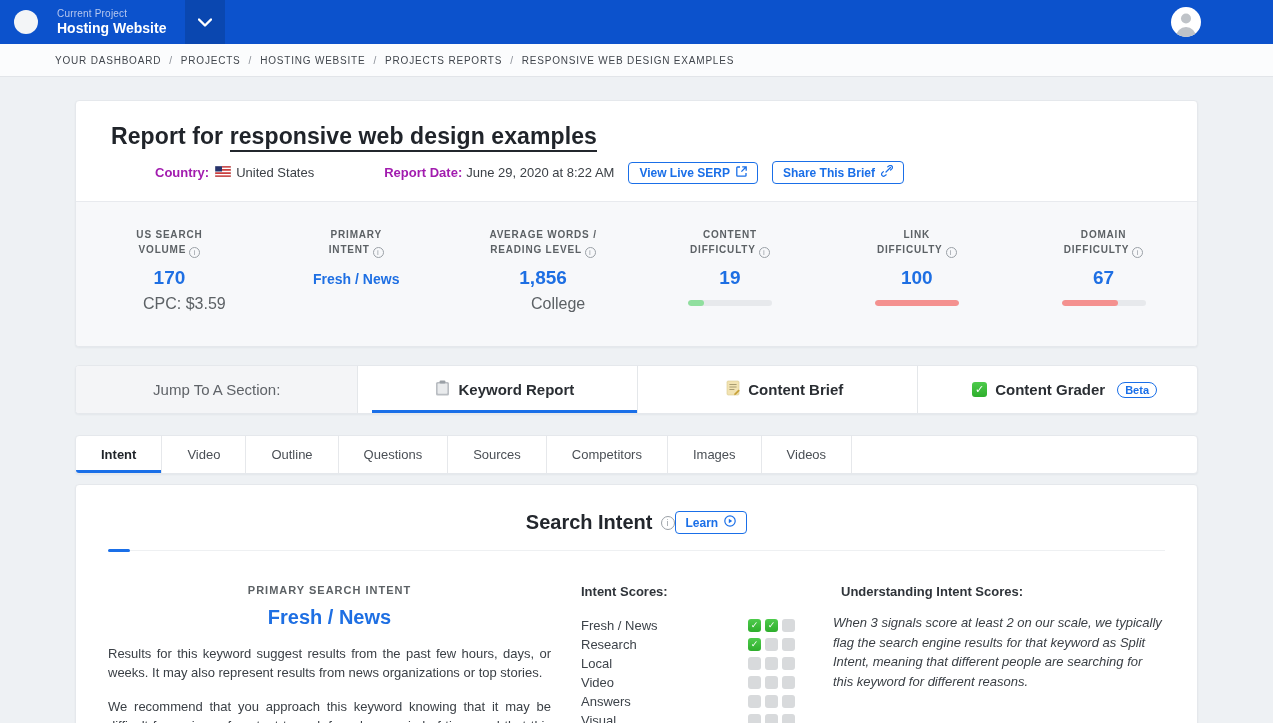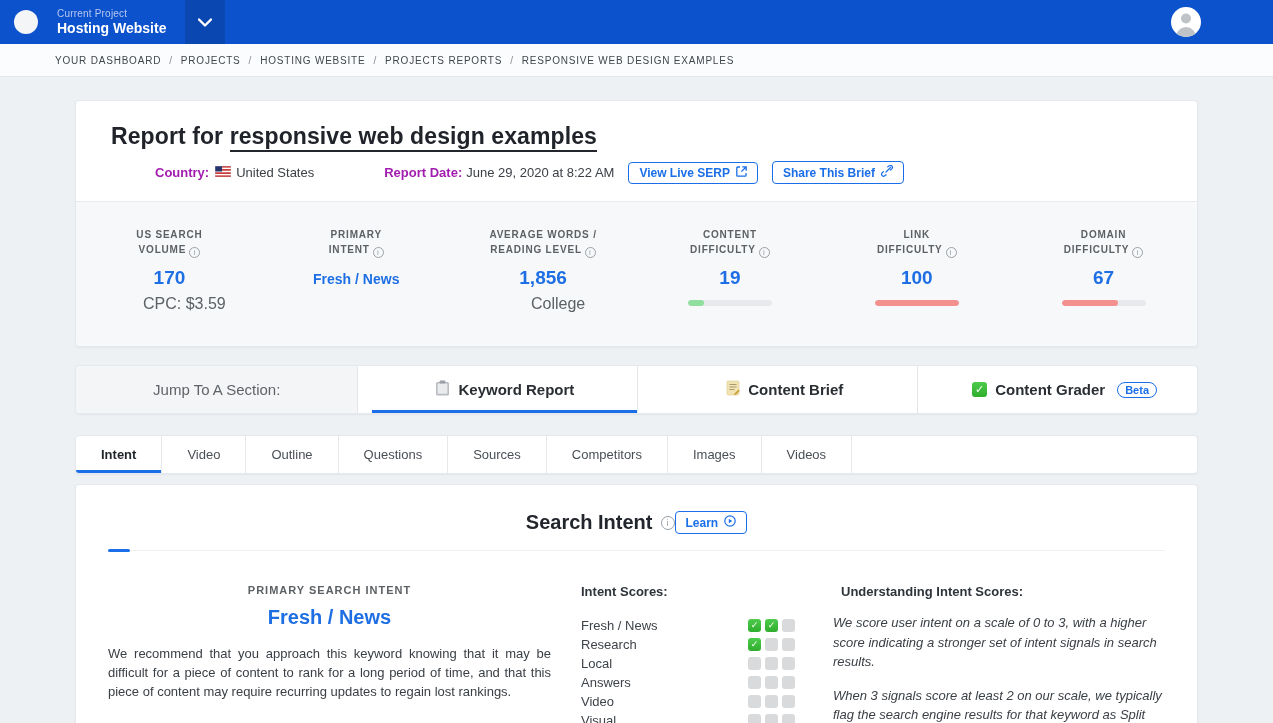--- a/index.html
+++ b/index.html
@@ -275,20 +275,21 @@
         <div class="line"></div>
         <div class="seg"></div>
       </div>
 
     <div class="intent-grid">
 
       <div>
         <div class="primary-label">PRIMARY SEARCH INTENT</div>
         <div class="primary-value">Fresh / News</div>
         <div class="intent-paras">
+          <p>Results for this keyword suggest results from the past few hours, days, or weeks. It may also represent results from news organizations or top stories.</p>
           <p>We recommend that you approach this keyword knowing that it may be difficult for a piece of content to rank for a long period of time, and that this piece of content may require recurring updates to regain lost rankings.</p>
         </div>
       </div>
 
       <div>
         <div class="scores-heading">Intent Scores:</div>
         <div class="score-rows">
             <div class="score-row">
               <span class="lbl">Fresh / News</span>
               <span class="score-boxes">
@@ -307,49 +308,48 @@
             </div>
             <div class="score-row">
               <span class="lbl">Local</span>
               <span class="score-boxes">
                 <span class="sq"></span>
                 <span class="sq"></span>
                 <span class="sq"></span>
               </span>
             </div>
             <div class="score-row">
+              <span class="lbl">Video</span>
+              <span class="score-boxes">
+                <span class="sq"></span>
+                <span class="sq"></span>
+                <span class="sq"></span>
+              </span>
+            </div>
+            <div class="score-row">
               <span class="lbl">Answers</span>
-              <span class="score-boxes">
-                <span class="sq"></span>
-                <span class="sq"></span>
-                <span class="sq"></span>
-              </span>
-            </div>
-            <div class="score-row">
-              <span class="lbl">Video</span>
               <span class="score-boxes">
                 <span class="sq"></span>
                 <span class="sq"></span>
                 <span class="sq"></span>
               </span>
             </div>
             <div class="score-row">
               <span class="lbl">Visual</span>
               <span class="score-boxes">
                 <span class="sq"></span>
                 <span class="sq"></span>
                 <span class="sq"></span>
               </span>
             </div>
           </div>
       </div>
 
       <div>
         <div class="und-heading">Understanding Intent Scores:</div>
         <div class="und-paras">
-          <p>We score user intent on a scale of 0 to 3, with a higher score indicating a stronger set of intent signals in search results.</p>
           <p>When 3 signals score at least 2 on our scale, we typically flag the search engine results for that keyword as Split Intent, meaning that different people are searching for this keyword for different reasons.</p>
         </div>
       </div>
     </div>
   </div>
 
 </div>
 
 </body></html>

